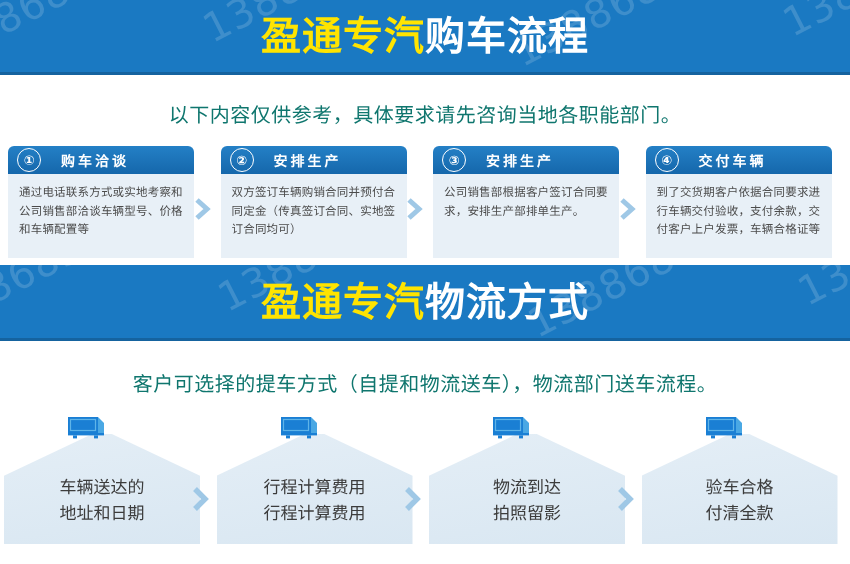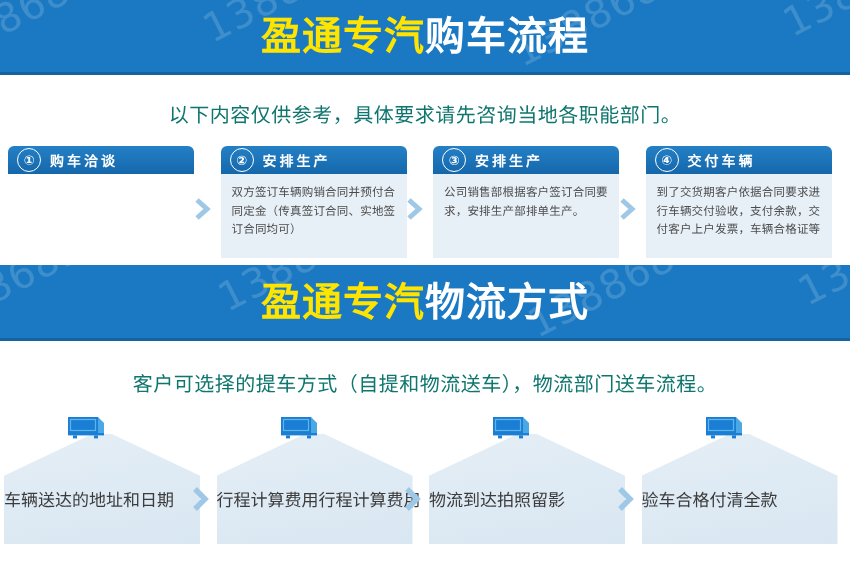--- a/index.html
+++ b/index.html
@@ -138,21 +138,21 @@
     align-items: center;
     justify-content: center;
     flex: none;
     line-height: 1;
   }
   .step-title {
     color: #ffffff;
     font-size: 14px;
     font-weight: bold;
     letter-spacing: 3px;
-    margin-left: 9px;
+    margin-left: 20px;
   }
   .step-body {
     height: 84px;
     background: #e8f0f7;
     padding: 9px 11px 0 11px;
     box-sizing: border-box;
     color: #4b4b4b;
     font-size: 11.5px;
     line-height: 1.62;
     letter-spacing: 0.2px;
@@ -198,22 +198,23 @@
     background: linear-gradient(170deg, #e4eef6 0%, #d9e7f2 100%);
     clip-path: polygon(0% 38%, 45% 0%, 55% 0%, 100% 38%, 100% 100%, 0% 100%);
   }
   .logi-text {
     position: absolute;
     left: 4px;
     top: 25px;
     width: 196px;
     height: 110px;
     display: flex;
-    flex-direction: row;
+    flex-direction: column;
     align-items: center;
+    justify-content: center;
     padding-top: 22px;
     box-sizing: border-box;
     color: #3c3c3c;
     font-size: 17px;
     line-height: 1.55;
     z-index: 11;
   }
   .logi-text span { display: block; text-align: center; white-space: nowrap; }
   .logi-chev {
     position: absolute;
@@ -246,20 +247,21 @@
   <div class="subtitle" id="subtitle-1">以下内容仅供参考，具体要求请先咨询当地各职能部门。</div>
 
   <div class="steps-row">
 
     <div class="step-cell">
       <div class="step-card">
         <div class="step-head">
           <div class="step-num">①</div>
           <div class="step-title">购车洽谈</div>
         </div>
+        <div class="step-body">通过电话联系方式或实地考察和公司销售部洽谈车辆型号、价格和车辆配置等</div>
       </div>
       <svg class="chev" viewBox="0 0 17 22">
         <polyline points="3,2 13,11 3,20" fill="none" stroke="#9fc8e6" stroke-width="5" stroke-linecap="butt" stroke-linejoin="miter"></polyline>
       </svg>
     </div>
 
     <div class="step-cell">
       <div class="step-card">
         <div class="step-head">
           <div class="step-num">②</div>

